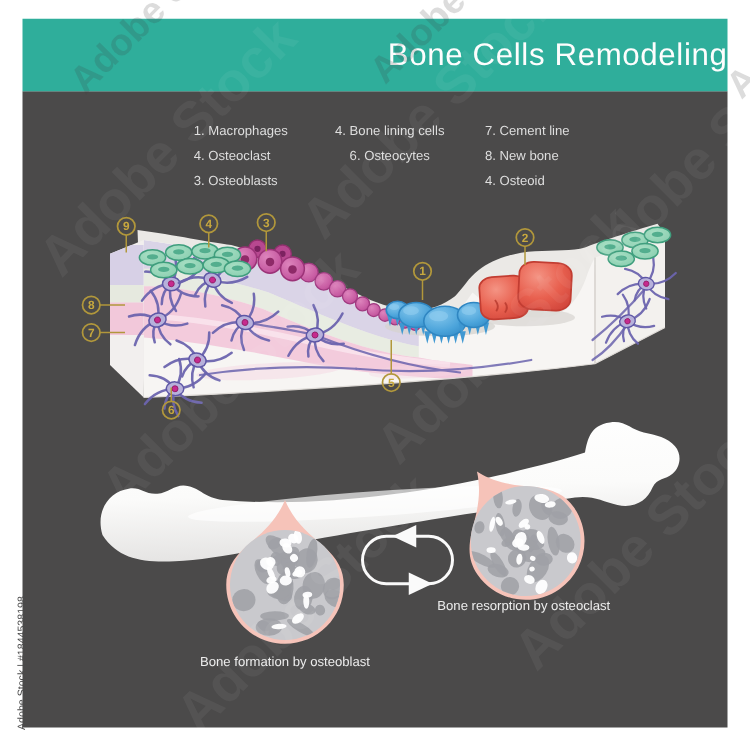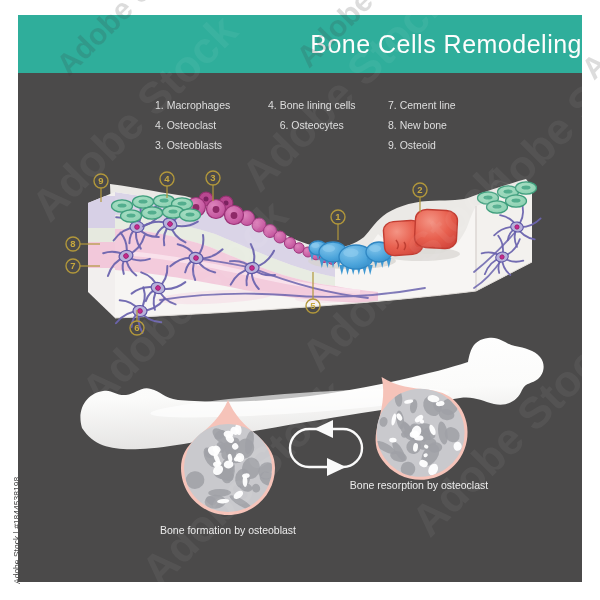--- a/index.html
+++ b/index.html
@@ -516,21 +516,21 @@
         <div class="lg-item">4. Osteoclast</div>
         <div class="lg-item">3. Osteoblasts</div>
       </div>
       <div class="lg-col" style="left: 268px; text-align: center;">
         <div class="lg-item">4. Bone lining cells</div>
         <div class="lg-item">6. Osteocytes</div>
       </div>
       <div class="lg-col" style="left: 388px;">
         <div class="lg-item">7. Cement line</div>
         <div class="lg-item">8. New bone</div>
-        <div class="lg-item">9. Osteoid</div>
+        <div class="lg-item">4. Osteoid</div>
       </div>
     </div>
 
   <div class="caption cap-formation">Bone formation by osteoblast</div>
   <div class="caption cap-resorption">Bone resorption by osteoclast</div>
 
   <div id="wms">
       <span class="wm wm-dark" style="left: 0px; top: 93px;">Adobe Stock</span>
       <span class="wm wm-dark" style="left: 210px; top: 63px;">Adobe Stock</span>
       <span class="wm wm-dark" style="left: 430px; top: 98px;">Adobe Stock</span>

